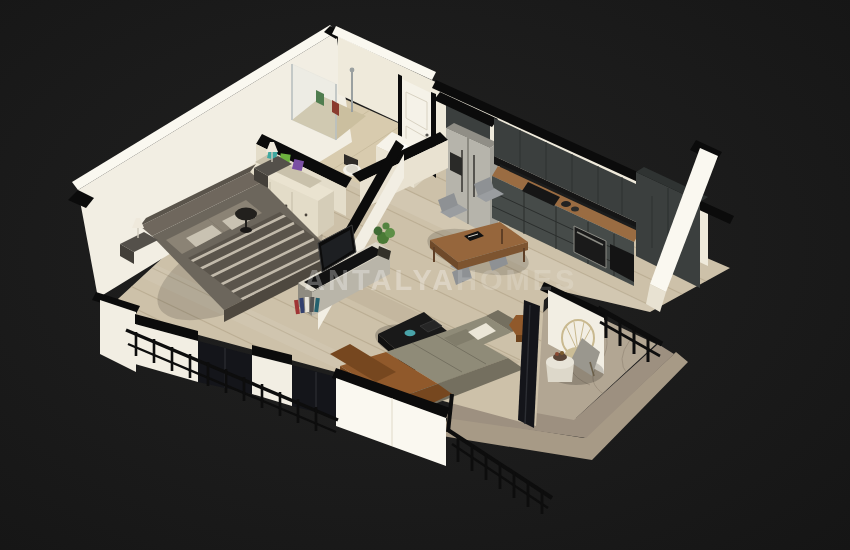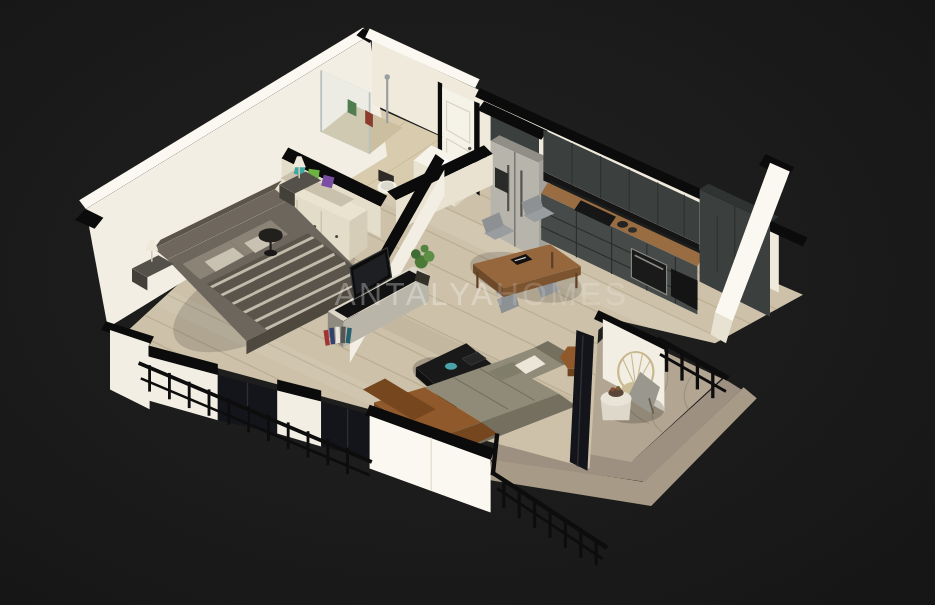--- a/index.html
+++ b/index.html
@@ -1,19 +1,19 @@
 <!DOCTYPE html>
 <html><head>
 <meta charset="utf-8">
 <style>
   html,body{margin:0;padding:0;}
   body{width:850px;height:550px;overflow:hidden;background:#1b1b1b;font-family:"Liberation Sans",sans-serif;}
   .stage{position:relative;width:850px;height:550px;background:radial-gradient(ellipse at 46% 45%, #222221 0%, #1b1b1b 55%, #151515 100%);}
   svg{position:absolute;left:0;top:0;}
-  .watermark{position:absolute;left:304px;top:252px;font-weight:normal;font-size:29px;letter-spacing:3px;color:#ffffff;white-space:nowrap;user-select:none;}
+  .watermark{position:absolute;left:304px;top:264px;font-weight:bold;font-size:29px;letter-spacing:3px;color:#ffffff;white-space:nowrap;user-select:none;}
   .wm-strong{opacity:.30;}
   .wm-soft{opacity:.16;}
 </style>
 </head>
 <body>
 
 <div class="stage">
 <svg width="850" height="550" viewBox="0 0 850 550">
   <defs>
     <clipPath id="floorClip">

